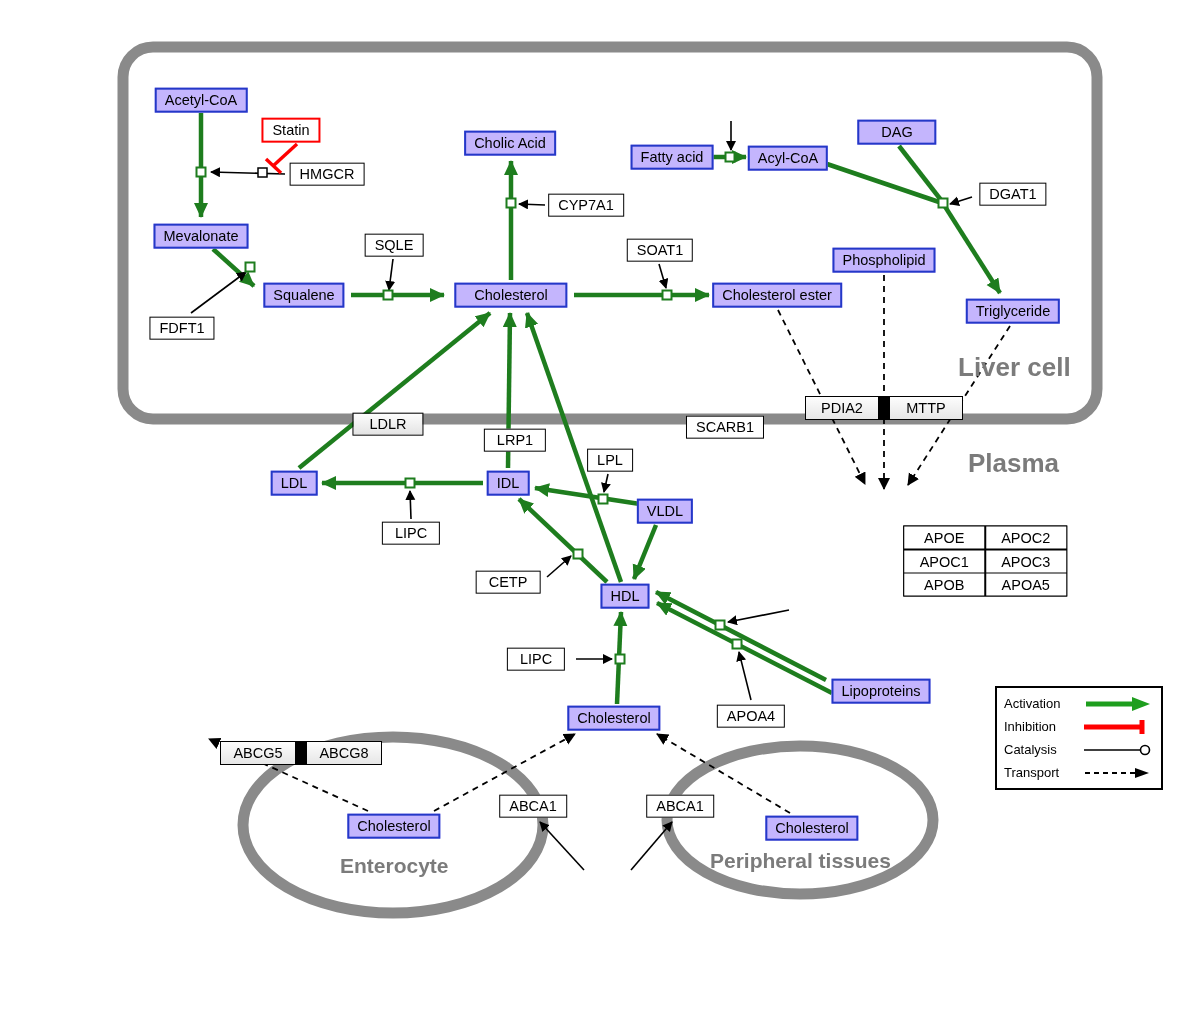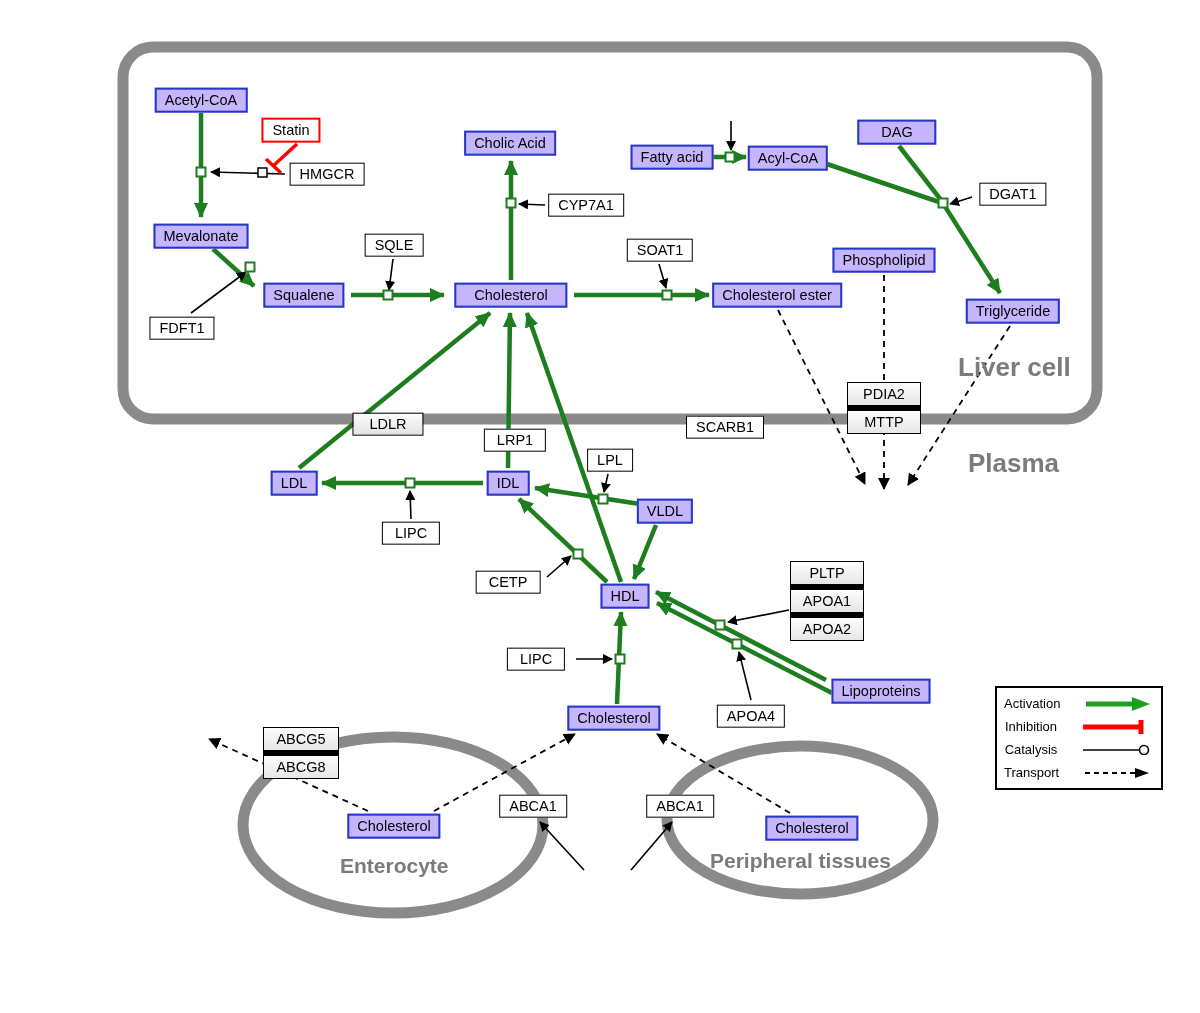--- a/index.html
+++ b/index.html
@@ -7,30 +7,30 @@
           font-family:"Liberation Sans",sans-serif;color:#000;overflow:hidden;}
   .canvas svg.wires{position:absolute;left:0;top:0;z-index:1;}
   .node{position:absolute;transform:translate(-50%,-50%);z-index:2;
         font-size:14.5px;line-height:1.15;text-align:center;white-space:nowrap;}
   .met{border:2.5px solid #2438c8;background:#c4b5fd;padding:2px 8px;}
   .enz{border:1.5px solid #000;background:#fff;padding:2px 9px;}
   .enz.gray{background:linear-gradient(#fdfdfd,#e3e3e3);margin-left:44px;}
   .enz.statin{border:2px solid #f00;}
   .enz.wrap{white-space:normal;width:112px;padding:2px 6px;}
   .stack{position:absolute;transform:translate(-50%,-50%);z-index:2;
-         display:flex;flex-direction:column;gap:6px;background:#000;border:1.5px solid #000;}
+         display:flex;gap:12px;background:#000;border:1.5px solid #000;}
   .stack .cell{background:linear-gradient(#fdfdfd,#e6e6e6);padding:3px 6px;
                font-size:14.5px;text-align:center;white-space:nowrap;}
   .apo-grid{position:absolute;transform:translate(-50%,-50%);z-index:2;
             display:grid;grid-template-columns:80px 80px;gap:1.5px;background:#000;border:1.5px solid #000;}
   .apo-grid .cell{background:#fff;text-align:center;padding:3px 2px;font-size:14.5px;}
   .region{position:absolute;z-index:2;color:#7b7b7b;font-weight:bold;white-space:nowrap;}
   .legend{position:absolute;left:995px;top:686px;width:164px;z-index:3;
           border:2.5px solid #000;background:#fff;padding:4px 0;}
-  .legend-row{display:flex;align-items:center;justify-content:center;height:23px;padding:0 7px;gap:24px;}
+  .legend-row{display:flex;align-items:center;justify-content:space-between;height:23px;padding:0 7px;gap:24px;}
   .legend-row .lab{font-size:13px;}
 </style>
 </head>
 <body>
 
 <div class="canvas">
 
   <svg class="wires" width="1200" height="1013" viewBox="0 0 1200 1013">
     <defs>
       <marker id="mg" markerUnits="userSpaceOnUse" markerWidth="17" markerHeight="15" refX="14" refY="7" orient="auto">
@@ -162,30 +162,33 @@
   <div class="node enz" style="left:508px;top:582px;padding:2px 12px">CETP</div>
   <div class="node enz" style="left:536px;top:659px;padding:2px 12px">LIPC</div>
   <div class="node enz" style="left:751px;top:716px">APOA4</div>
   <div class="node enz" style="left:533px;top:806px">ABCA1</div>
   <div class="node enz" style="left:680px;top:806px">ABCA1</div>
 
   <div class="stack" style="left:884px;top:408px">
     <div class="cell" style="width:60px">PDIA2</div>
     <div class="cell" style="width:60px">MTTP</div>
   </div>
-  <div class="stack" style="left:827px;top:601px">
-    <div class="cell" style="width:60px">PLTP</div>
-    <div class="cell" style="width:60px">APOA1</div>
-    <div class="cell" style="width:60px">APOA2</div>
-  </div>
   <div class="stack" style="left:301px;top:753px">
     <div class="cell" style="width:62px">ABCG5</div>
     <div class="cell" style="width:62px">ABCG8</div>
   </div>
 
+  <div class="apo-grid" style="left:985px;top:561px">
+    <div class="cell">APOE</div>
+    <div class="cell">APOC2</div>
+    <div class="cell">APOC1</div>
+    <div class="cell">APOC3</div>
+    <div class="cell">APOB</div>
+    <div class="cell">APOA5</div>
+  </div>
 
   <div class="legend">
     <div class="legend-row">
       <span class="lab">Activation</span>
       <svg width="72" height="18">
         <line x1="2" y1="9" x2="48" y2="9" stroke="#1e9e1e" stroke-width="5"></line>
         <polygon points="48,2 66,9 48,16" fill="#1e9e1e"></polygon>
       </svg>
     </div>
     <div class="legend-row">

